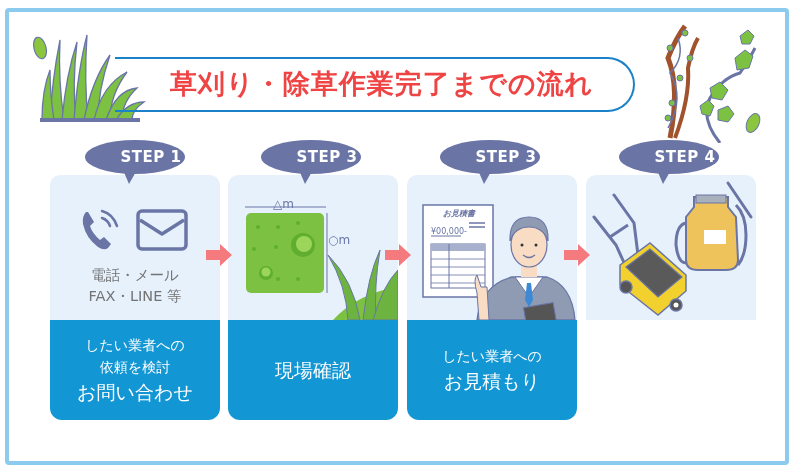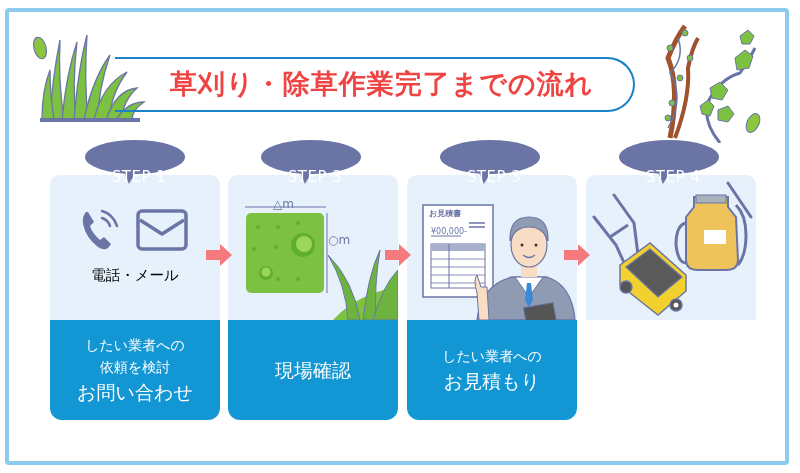--- a/index.html
+++ b/index.html
@@ -17,24 +17,24 @@
   .vine-right { position:absolute; left:640px; top:18px; width:125px; height:125px; }
 
   .step { position:absolute; top:175px; width:170px; height:245px; }
   .step .panel { position:absolute; left:0; top:0; width:170px; height:145px; background:#e6f1fc;
                  border-radius:10px 10px 0 0; }
   .step .label-box { position:absolute; left:0; top:145px; width:170px; height:100px; background:#1296d4;
                      border-radius:0 0 12px 12px; color:#fff; text-align:center;
                      display:flex; flex-direction:column; justify-content:center; align-items:center; }
   .bubble { position:absolute; top:140px; width:100px; height:40px; }
   .bubble svg { position:absolute; left:0; top:0; }
-  .bubble span { position:absolute; left:4px; top:0; width:100px; height:34px; line-height:34px; text-align:center;
-                 color:#fff; font-weight:normal; font-size:15px; letter-spacing:0.5px;margin-top:20px; }
+  .bubble span { position:absolute; left:16px; top:0; width:100px; height:34px; line-height:34px; text-align:center;
+                 color:#fff; font-weight:bold; font-size:15px; letter-spacing:0.5px; }
   .arrow { position:absolute; top:242px; width:26px; height:26px; }
-  .s1-text { position:absolute; left:0; top:90px; width:170px; text-align:center; color:#000000; font-size:14.5px; line-height:21px; }
+  .s1-text { position:absolute; left:0; top:90px; width:170px; text-align:center; color:#737373; font-size:14.5px; line-height:21px; }
   .lb-small { font-size:14px; line-height:22px; }
   .lb-big { font-size:19px; line-height:28px; }
 </style>
 </head>
 <body>
 
 <div class="frame"></div>
 
 <svg class="grass-left" viewBox="0 0 115 95">
   <ellipse cx="8" cy="18" rx="6" ry="11" fill="#8cc63f" stroke="#6a75a6" stroke-width="1.2" transform="rotate(-15 8 18)"></ellipse>
@@ -81,20 +81,21 @@
       <path d="M6 4 Q2 8 3 16 Q6 30 18 39 Q24 43 28 40 L31 36 L24 29 L20 32 Q12 25 10 18 L14 14 L8 4 Z" fill="#6a75a6"></path>
       <path d="M22 10 Q28 12 30 18" stroke="#6a75a6" stroke-width="2.5" fill="none" stroke-linecap="round"></path>
       <path d="M22 3 Q33 6 37 18" stroke="#6a75a6" stroke-width="2.5" fill="none" stroke-linecap="round"></path>
     </svg>
     <svg style="position:absolute;left:86px;top:33px;" width="52" height="44" viewBox="0 0 52 44">
       <rect x="2" y="3" width="48" height="38" rx="4" fill="none" stroke="#6a75a6" stroke-width="3.5"></rect>
       <path d="M4 12 L26 26 L48 12" fill="none" stroke="#6a75a6" stroke-width="3.5" stroke-linejoin="round"></path>
     </svg>
     <div class="s1-text">
       <div>電話・メール</div>
+      <div>FAX・LINE 等</div>
     </div>
   </div>
   <div class="label-box">
     <div class="lb-small">したい業者への</div>
     <div class="lb-small">依頼を検討</div>
     <div class="lb-big">お問い合わせ</div>
   </div>
 </div>
 
 <div class="step" style="left:228px;">
@@ -150,21 +151,21 @@
       <path d="M120 108 L124 108 L126 125 L122 132 L118 125 Z" fill="#3c8ad6"></path>
       <rect x="114" y="88" width="16" height="14" fill="#f8dcc4"></rect>
       <ellipse cx="122" cy="70" rx="18" ry="22" fill="#f8dcc4" stroke="#6a75a6" stroke-width="1.2"></ellipse>
       <path d="M103 66 Q102 42 122 42 Q142 42 141 66 Q136 52 122 52 Q108 52 103 66 Z" fill="#8e9bb3" stroke="#6a75a6" stroke-width="1.2"></path>
       <circle cx="115" cy="70" r="1.5" fill="#333"></circle>
         <circle cx="129" cy="70" r="1.5" fill="#333"></circle>
       <path d="M116 80 Q122 85 128 80" fill="none" stroke="#6a75a6" stroke-width="1.3"></path>
       <path d="M72 145 L70 118 Q66 104 70 100 L74 112 L80 112 L82 145 Z" fill="#f8dcc4" stroke="#6a75a6"></path>
       <rect x="118" y="130" width="30" height="20" fill="#555" stroke="#6a75a6" transform="rotate(-10 133 140)"></rect>
     </svg>
-    <div style="position:absolute;left:22px;top:33px;width:60px;text-align:left;font-size:8px;color:#6a75a6;font-weight:bold;">お見積書</div>
+    <div style="position:absolute;left:22px;top:33px;width:60px;text-align:center;font-size:8px;color:#6a75a6;font-weight:bold;font-style:italic;">お見積書</div>
     <div style="position:absolute;left:24px;top:52px;font-size:8px;color:#6a75a6;">¥00,000-</div>
   </div>
   <div class="label-box">
     <div class="lb-small">したい業者への</div>
     <div class="lb-big">お見積もり</div>
   </div>
 </div>
 
 <div class="step" style="left:586px;">
   <div class="panel">

